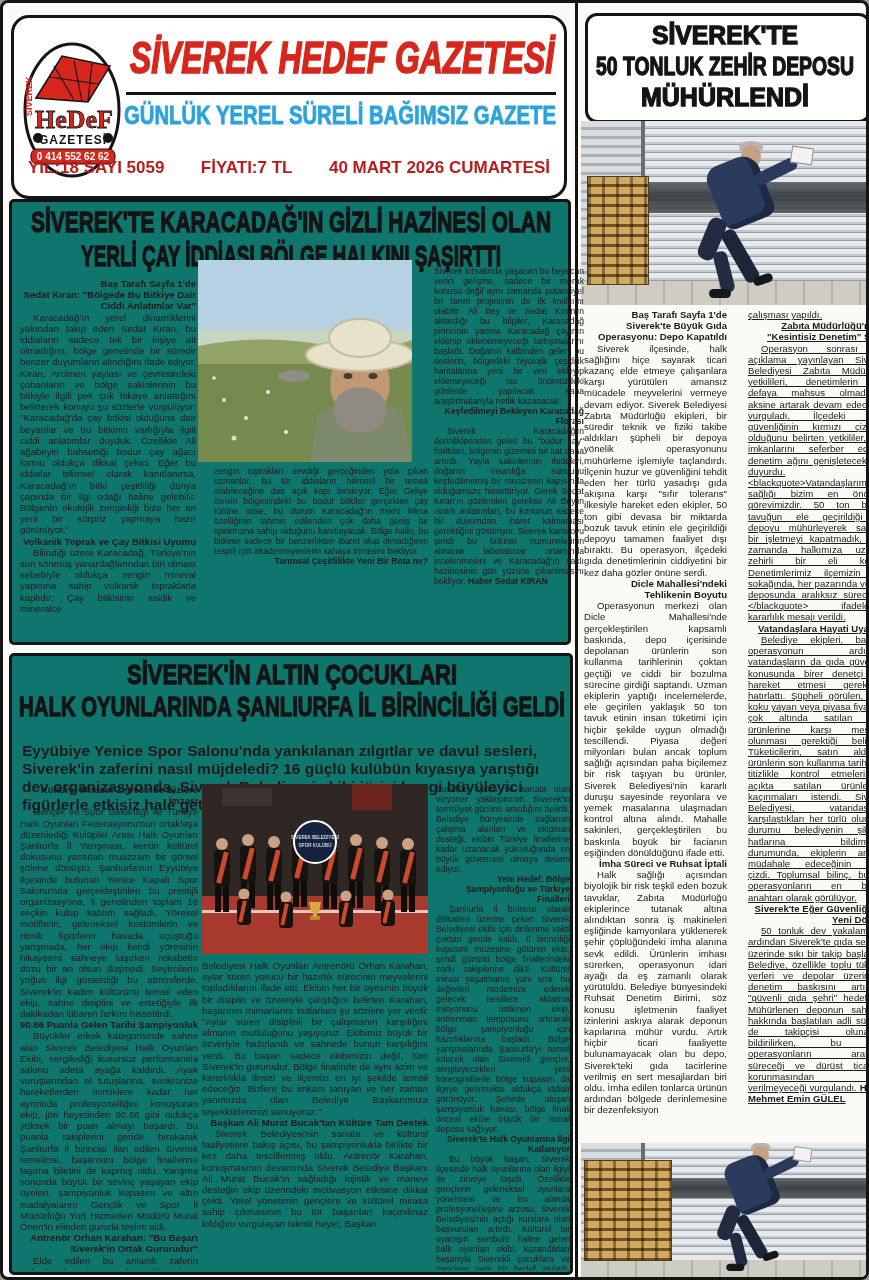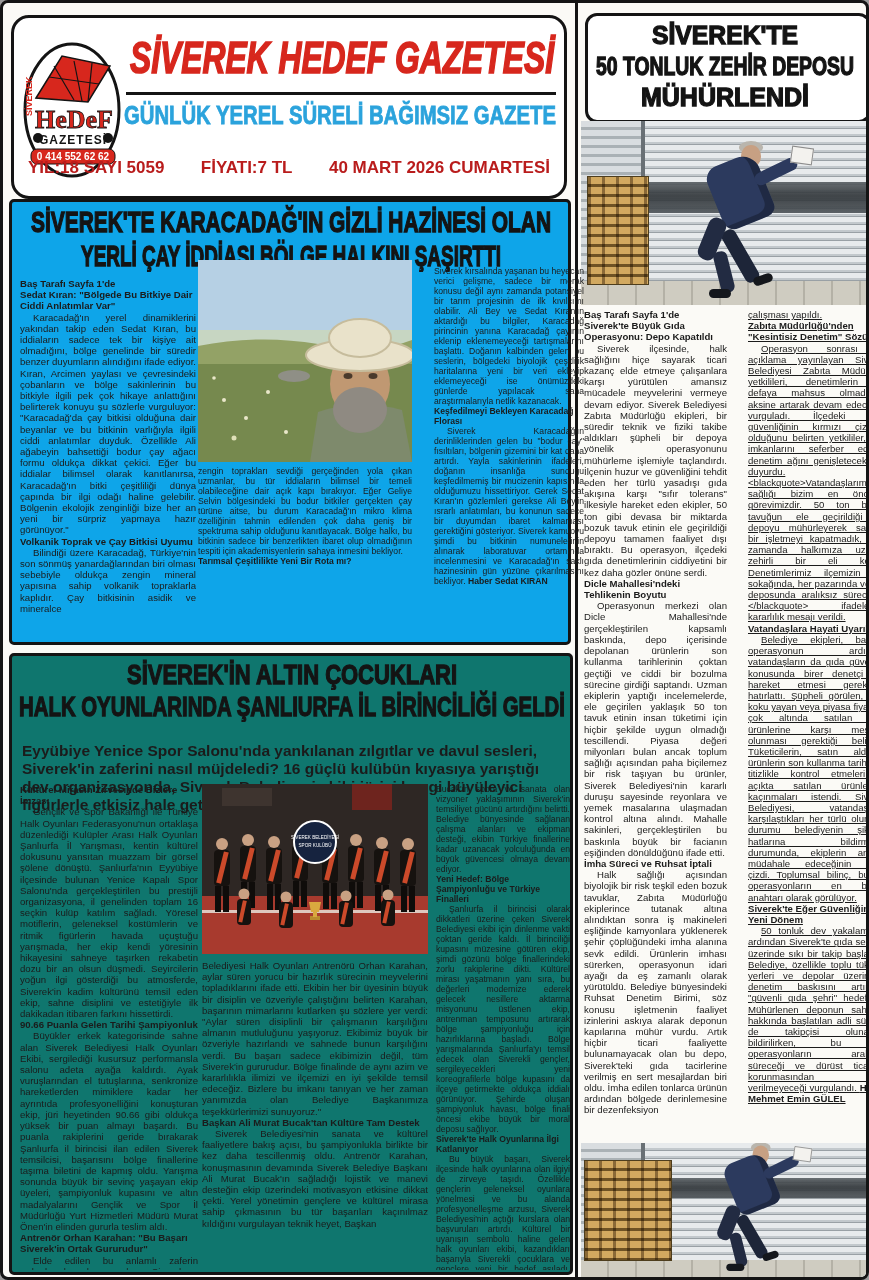--- a/index.html
+++ b/index.html
@@ -14,21 +14,21 @@
   .headsvg{display:block;}
   .headsvg text{font-family:"Liberation Sans",sans-serif;font-weight:bold;}
   #masthead-rule{left:112px;top:74px;width:430px;height:3px;background:#141414;}
   #issue-row{left:14px;top:140px;width:522px;display:flex;justify-content:space-between;
              color:#b91c1c;font-weight:bold;font-size:17px;}
 
   
   .col{position:absolute;overflow:hidden;font-size:9.6px;line-height:11.2px;text-align:justify;}
   .col.xtight{font-size:8.6px;line-height:10px;}
   .blk{margin:0;}
-  .blk.h{font-weight:bold;text-align:left;}
+  .blk.h{font-weight:bold;text-align:right;}
   .blk.pi{text-indent:13px;}
   .blk b{font-weight:bold;}
 
   
   #tea-box{left:6px;top:196px;width:562px;height:446px;border-width:3px;}
   #folk-box{left:6px;top:650px;width:564px;height:622px;border-width:3px;}
   #folk-lede{left:10px;top:70px;width:546px;font-size:15.5px;line-height:18px;font-weight:bold;text-align:left;}
   #v-divider{left:572px;top:0;width:3px;height:1280px;background:#141414;}
   #depot-head-box{left:582px;top:10px;width:280px;height:104px;border:3px solid #141414;border-radius:12px;background:#fff;}
 
@@ -161,21 +161,21 @@
         <div class="arm"></div>
       <div class="paper"></div>
       <div class="backleg"></div>
         <div class="thigh"></div>
         <div class="shin"></div>
       <div class="shoe1"></div>
         <div class="shoe2"></div>
     </div>
   </div>
 
-  <div id="tea-box" class="frame" style="background:#0ea5e9;">
+  <div id="tea-box" class="frame" style="background:#0f766e;">
     <svg class="headsvg" style="position:absolute;left:2px;top:2px;" width="554" height="34" viewBox="0 0 554 34">
       <text x="277" y="28" text-anchor="middle" font-size="30" fill="#141414" stroke="#141414" stroke-width="1.4" textLength="520" lengthAdjust="spacingAndGlyphs">SİVEREK'TE KARACADAĞ'IN GİZLİ HAZİNESİ OLAN</text>
     </svg>
     <svg class="headsvg" style="position:absolute;left:2px;top:36px;" width="554" height="34" viewBox="0 0 554 34">
       <text x="277" y="28" text-anchor="middle" font-size="30" fill="#141414" stroke="#141414" stroke-width="1.4" textLength="420" lengthAdjust="spacingAndGlyphs">YERLİ ÇAY İDDİASI BÖLGE HALKINI ŞAŞIRTTI</text>
     </svg>
 
     <div class="col" style="left:8px;top:76px;width:176px;height:360px;">
         <p class="blk h">Baş Tarafı Sayfa 1'de</p>
         <p class="blk h">Sedat Kıran: "Bölgede Bu Bitkiye Dair Ciddi Anlatımlar Var"</p>
@@ -200,21 +200,21 @@
         <path d="M112,202 L120,152 Q160,138 204,150 L214,202 Z" fill="#7e8a6c"></path>
         <ellipse cx="162" cy="124" rx="30" ry="35" fill="#c09872"></ellipse>
         <ellipse cx="162" cy="150" rx="27" ry="23" fill="#8f8a82"></ellipse>
         <ellipse cx="150" cy="116" rx="4.5" ry="3" fill="#4a3a2c"></ellipse>
         <ellipse cx="175" cy="116" rx="4.5" ry="3" fill="#4a3a2c"></ellipse>
         <ellipse cx="162" cy="95" rx="54" ry="16" fill="#e9e2ca" stroke="#c6bc9c" stroke-width="2"></ellipse>
         <ellipse cx="162" cy="78" rx="31" ry="19" fill="#e9e2ca" stroke="#c6bc9c" stroke-width="2"></ellipse>
       </g>
     </svg>
 
-    <div class="col xtight" style="left:186px;top:264px;width:214px;height:172px;">
+    <div class="col xtight" style="left:202px;top:264px;width:214px;height:172px;">
         <p class="blk p">zengin toprakları sevdiği gerçeğinden yola çıkan uzmanlar, bu tür iddiaların bilimsel bir temeli olabileceğine dair açık kapı bırakıyor. Eğer Geliye Selvin bölgesindeki bu bodur bitkiler gerçekten çay türüne aitse, bu durum Karacadağ'ın mikro klima özelliğinin tahmin edilenden çok daha geniş bir spektruma sahip olduğunu kanıtlayacak. Bölge halkı, bu bitkinin sadece bir benzerlikten ibaret olup olmadığının tespiti için akademisyenlerin sahaya inmesini bekliyor.</p>
         <p class="blk h">Tarımsal Çeşitlilikte Yeni Bir Rota mı?</p>
       </div>
     <div class="col xtight" style="left:406px;top:64px;width:150px;height:372px;margin-left:16px;">
         <p class="blk p">Siverek kırsalında yaşanan bu heyecan verici gelişme, sadece bir merak konusu değil aynı zamanda potansiyel bir tarım projesinin de ilk kıvılcımı olabilir. Ali Bey ve Sedat Kıran'ın aktardığı bu bilgiler, Karacadağ pirincinin yanına Karacadağ çayının eklenip eklenemeyeceği tartışmalarını başlattı. Doğanın kalbinden gelen bu seslerin, bölgedeki biyolojik çeşitlilik haritalarına yeni bir veri ekleyip eklemeyeceği ise önümüzdeki günlerde yapılacak saha araştırmalarıyla netlik kazanacak.</p>
         <p class="blk h">Keşfedilmeyi Bekleyen Karacadağ Florası</p>
         <p class="blk pi">Siverek Karacadağ'ın derinliklerinden gelen bu "bodur çay" fısıltıları, bölgenin gizemini bir kat daha artırdı. Yayla sakinlerinin ifadeleri, doğanın insanlığa sunduğu keşfedilmemiş bir mucizenin kapısında olduğumuzu hissettiriyor. Gerek Sedat Kıran'ın gözlemleri gerekse Ali Bey'in ısrarlı anlatımları, bu konunun sadece bir duyumdan ibaret kalmaması gerektiğini gösteriyor. Siverek kamuoyu şimdi bu bitkinin numunelerinin alınarak laboratuvar ortamında incelenmesini ve Karacadağ'ın saklı hazinesinin gün yüzüne çıkarılmasını bekliyor. <b>Haber Sedat KIRAN</b></p>
       </div>
   </div>
 

